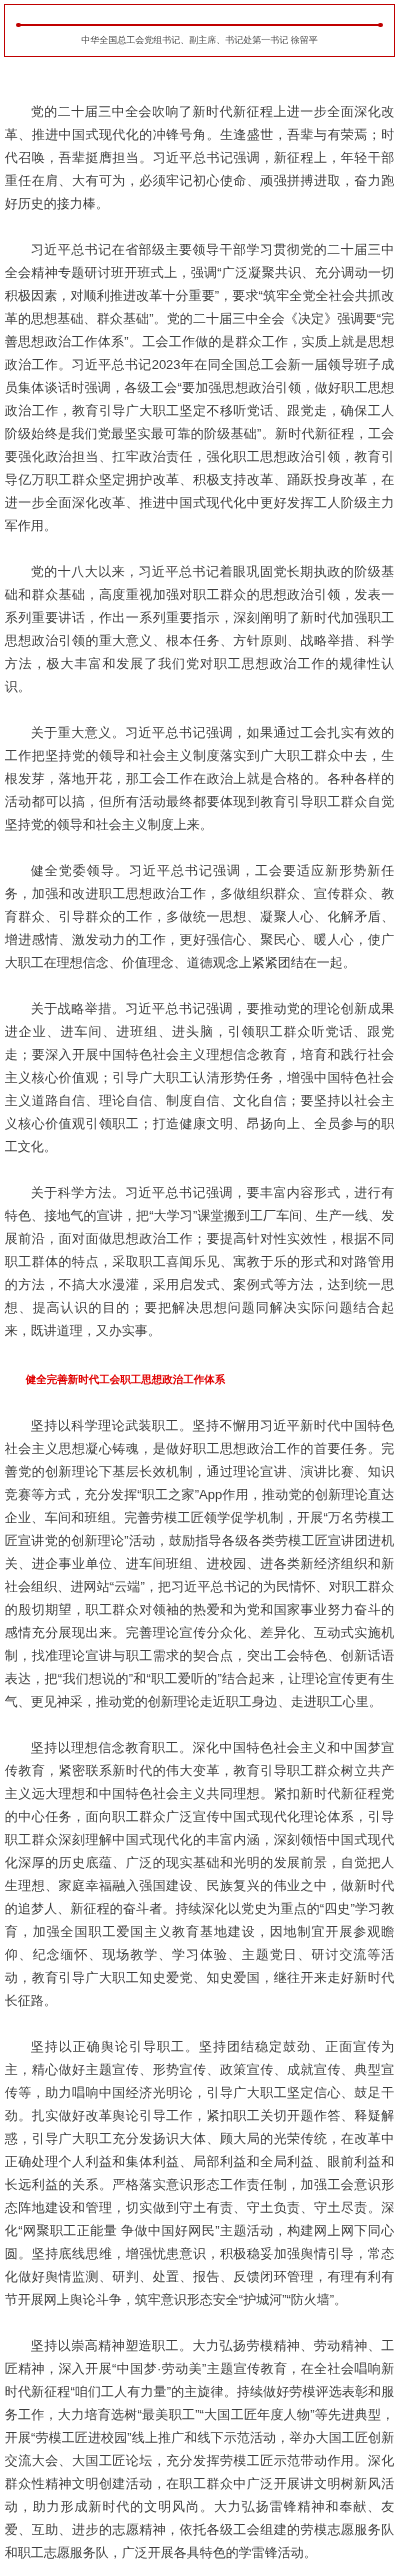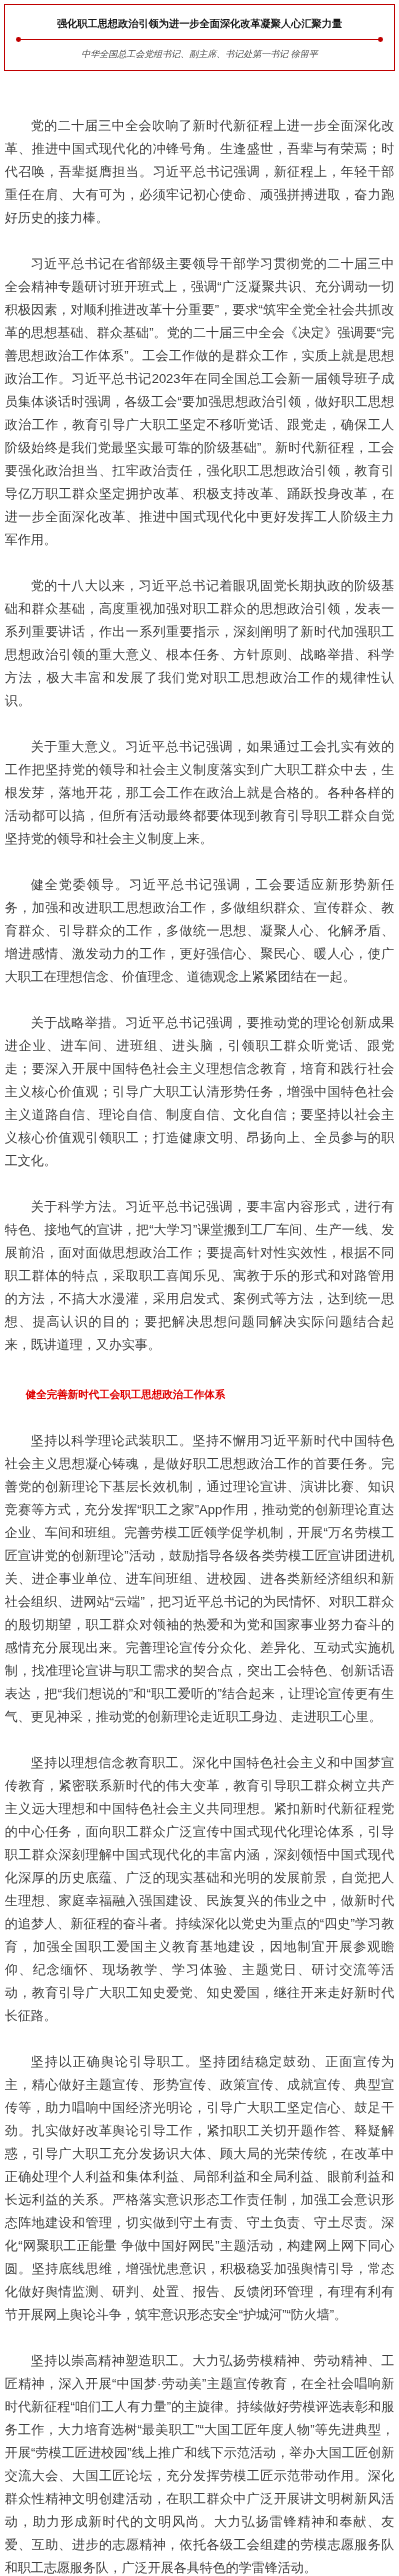--- a/index.html
+++ b/index.html
@@ -44,21 +44,20 @@
     border-radius:50%;
     background:var(--accent);
   }
   .dot-left{left:-1.2px;}
   .dot-right{right:-1.2px;}
   .author{
     text-align:center;
     font-size:9px;
     color:#4a4a4a;
     line-height:12px;
-    font-style:italic;
   }
   .article{
     margin-top:43px;
     padding:0 4.8px;
   }
   .body-para{
     font-size:13px;
     line-height:23px;
     text-align:justify;
     text-indent:2em;
@@ -73,21 +72,20 @@
     text-indent:2em;
     margin:26.5px 0 23px 0;
   }
 </style>
 </head>
 <body>
 
 <div class="page">
 
   <div class="title-box">
-    <div class="title">强化职工思想政治引领为进一步全面深化改革凝聚人心汇聚力量</div>
     <div class="rule">
       <span class="dot dot-left"></span>
       <span class="dot dot-right"></span>
     </div>
     <div class="author">中华全国总工会党组书记、副主席、书记处第一书记 徐留平</div>
   </div>
 
   <div class="article" id="article">
       <p class="body-para">党的二十届三中全会吹响了新时代新征程上进一步全面深化改革、推进中国式现代化的冲锋号角。生逢盛世，吾辈与有荣焉；时代召唤，吾辈挺膺担当。习近平总书记强调，新征程上，年轻干部重任在肩、大有可为，必须牢记初心使命、顽强拼搏进取，奋力跑好历史的接力棒。</p>
       <p class="body-para">习近平总书记在省部级主要领导干部学习贯彻党的二十届三中全会精神专题研讨班开班式上，强调“广泛凝聚共识、充分调动一切积极因素，对顺利推进改革十分重要”，要求“筑牢全党全社会共抓改革的思想基础、群众基础”。党的二十届三中全会《决定》强调要“完善思想政治工作体系”。工会工作做的是群众工作，实质上就是思想政治工作。习近平总书记2023年在同全国总工会新一届领导班子成员集体谈话时强调，各级工会“要加强思想政治引领，做好职工思想政治工作，教育引导广大职工坚定不移听党话、跟党走，确保工人阶级始终是我们党最坚实最可靠的阶级基础”。新时代新征程，工会要强化政治担当、扛牢政治责任，强化职工思想政治引领，教育引导亿万职工群众坚定拥护改革、积极支持改革、踊跃投身改革，在进一步全面深化改革、推进中国式现代化中更好发挥工人阶级主力军作用。</p>

